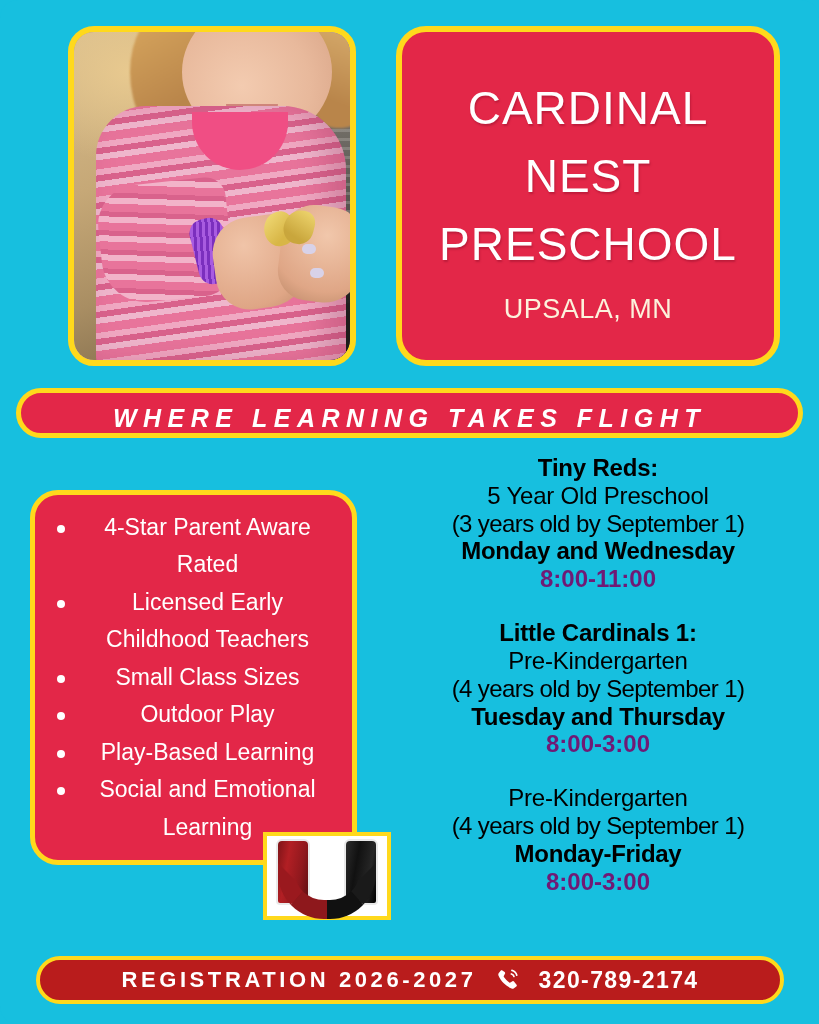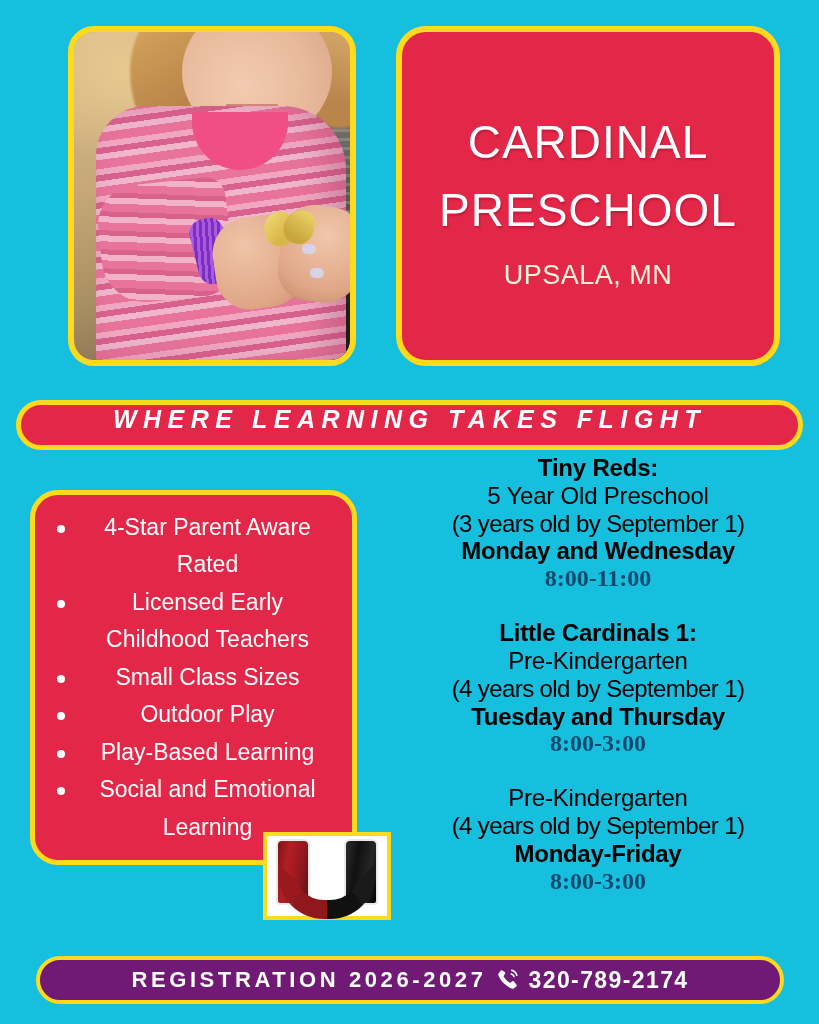--- a/index.html
+++ b/index.html
@@ -217,29 +217,29 @@
     font-size: 27px;
     letter-spacing: .5px;
     margin-top: 16px;
     text-align: center;
   }
 
   
   .tagline-bar {
     position: absolute;
     left: 16px;
-    top: 400px;
+    top: 388px;
     width: 787px;
     height: 50px;
     background: #E32748;
     border: 5px solid #FFD91C;
     border-radius: 30px;
     box-sizing: border-box;
     display: flex;
-    align-items: flex-start;
+    align-items: flex-end;
     justify-content: center;
   }
   .tagline-text {
     color: #FFFFFF;
     font-style: italic;
     font-size: 25px;
     font-weight: 600;
     letter-spacing: 6.5px;
     white-space: nowrap;
   }
@@ -377,42 +377,41 @@
     white-space: nowrap;
   }
   .prog-days {
     color: #000000;
     font-size: 24px;
     font-weight: bold;
     line-height: 1.16;
     letter-spacing: -.3px;
   }
   .prog-time {
-    color: #0c4a6e;
+    color: #701a75;
     font-size: 24px;
     font-weight: bold;
     line-height: 1.16;
-    font-family: Liberation Serif, serif;
   }
 
   
   .registration-bar {
     position: absolute;
     left: 36px;
     top: 956px;
     width: 748px;
     height: 48px;
-    background: #701a75;
+    background: #b91c1c;
     border: 4px solid #FFD91C;
     border-radius: 26px;
     box-sizing: border-box;
     display: flex;
     align-items: center;
     justify-content: center;
-    gap: 8px;
+    gap: 18px;
   }
   .reg-text {
     color: #FFFFFF;
     font-size: 22px;
     font-weight: bold;
     letter-spacing: 3.6px;
     white-space: nowrap;
   }
   .phone-icon {
     width: 26px;
@@ -455,20 +454,21 @@
         <div class="ph-nail" style="left:236px; top:236px;"></div>
         <div class="ph-butterfly">
           <div class="ph-bf-wing left"></div>
           <div class="ph-bf-wing right"></div>
         </div>
       </div>
     </div>
 
     <div class="title-card">
       <div class="title-line">CARDINAL</div>
+      <div class="title-line">NEST</div>
       <div class="title-line">PRESCHOOL</div>
       <div class="title-sub">UPSALA, MN</div>
     </div>
 
   </div>
 
   <div class="tagline-bar">
     <span class="tagline-text">WHERE LEARNING TAKES FLIGHT</span>
   </div>
 

